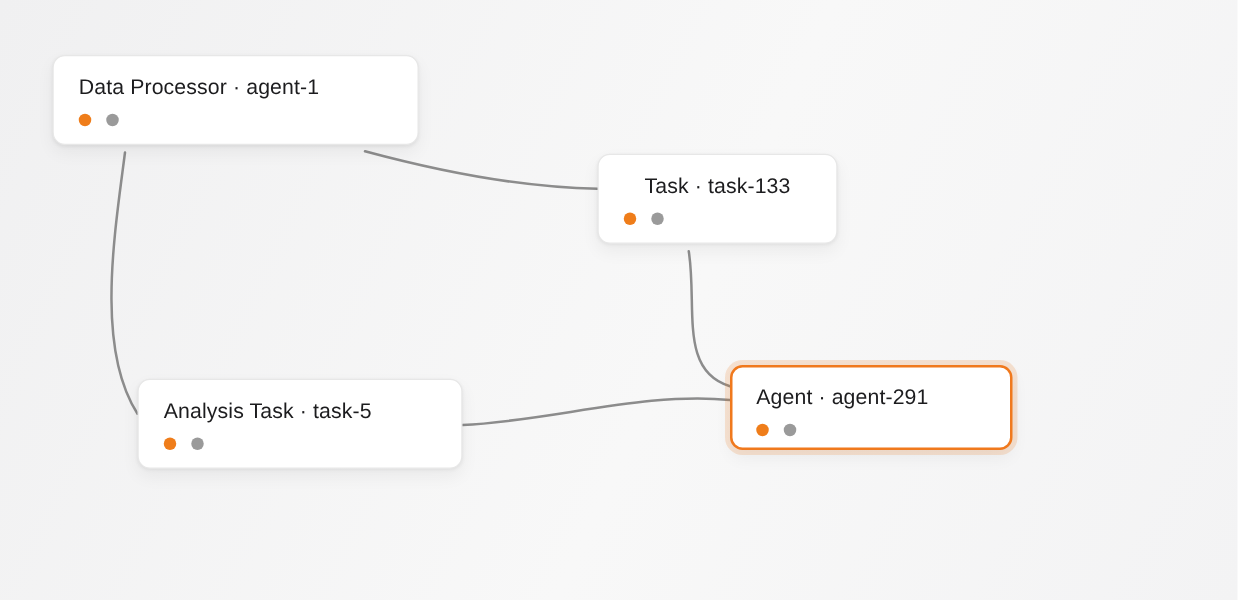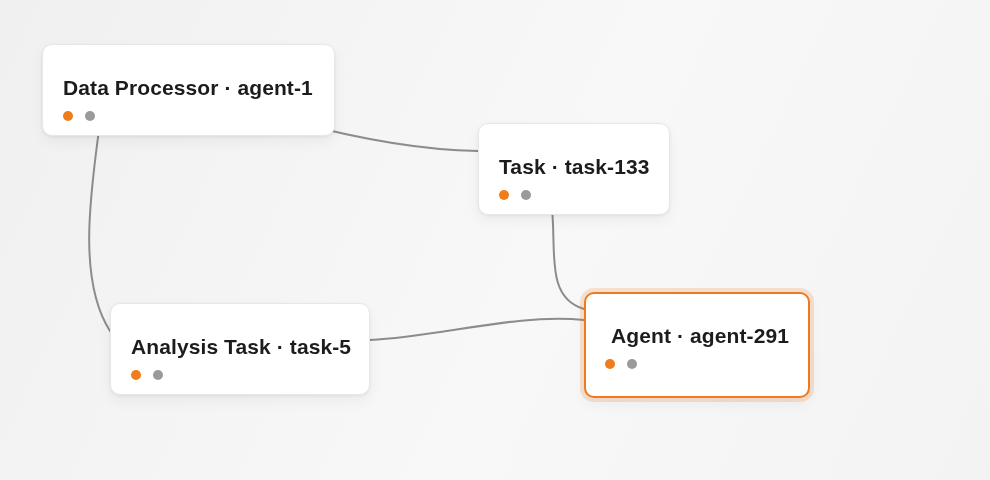--- a/index.html
+++ b/index.html
@@ -36,29 +36,27 @@
     border: 1px solid var(--node-border, #e7e7e7);
     border-radius: 10px;
     padding: 15px 20px 14px 20px;
     box-shadow: 0 1px 3px rgba(0,0,0,0.06), 0 6px 14px rgba(0,0,0,0.05);
     white-space: nowrap;
     cursor: pointer;
   }
   .node.selected {
     border: 2px solid var(--accent, #f0791d);
     box-shadow: 0 0 0 4px rgba(240,121,29,0.18), 0 6px 14px rgba(0,0,0,0.05);
-    padding: 14px 19px 27px 19px;
-    text-align: right;
+    padding: 14px 19px 9px 19px;
   }
   .node-label {
-    font-size: 21px;
-    font-weight: 700;
+    font-size: 17px;
+    font-weight: 400;
     letter-spacing: 0.1px;
     color: var(--title, #1c1c1e);
-    margin-top: 16px;
   }
   .ports {
     display: flex;
     align-items: center;
     gap: 12px;
     margin-top: 11px;
   }
   .port {
     width: 10px;
     height: 10px;

